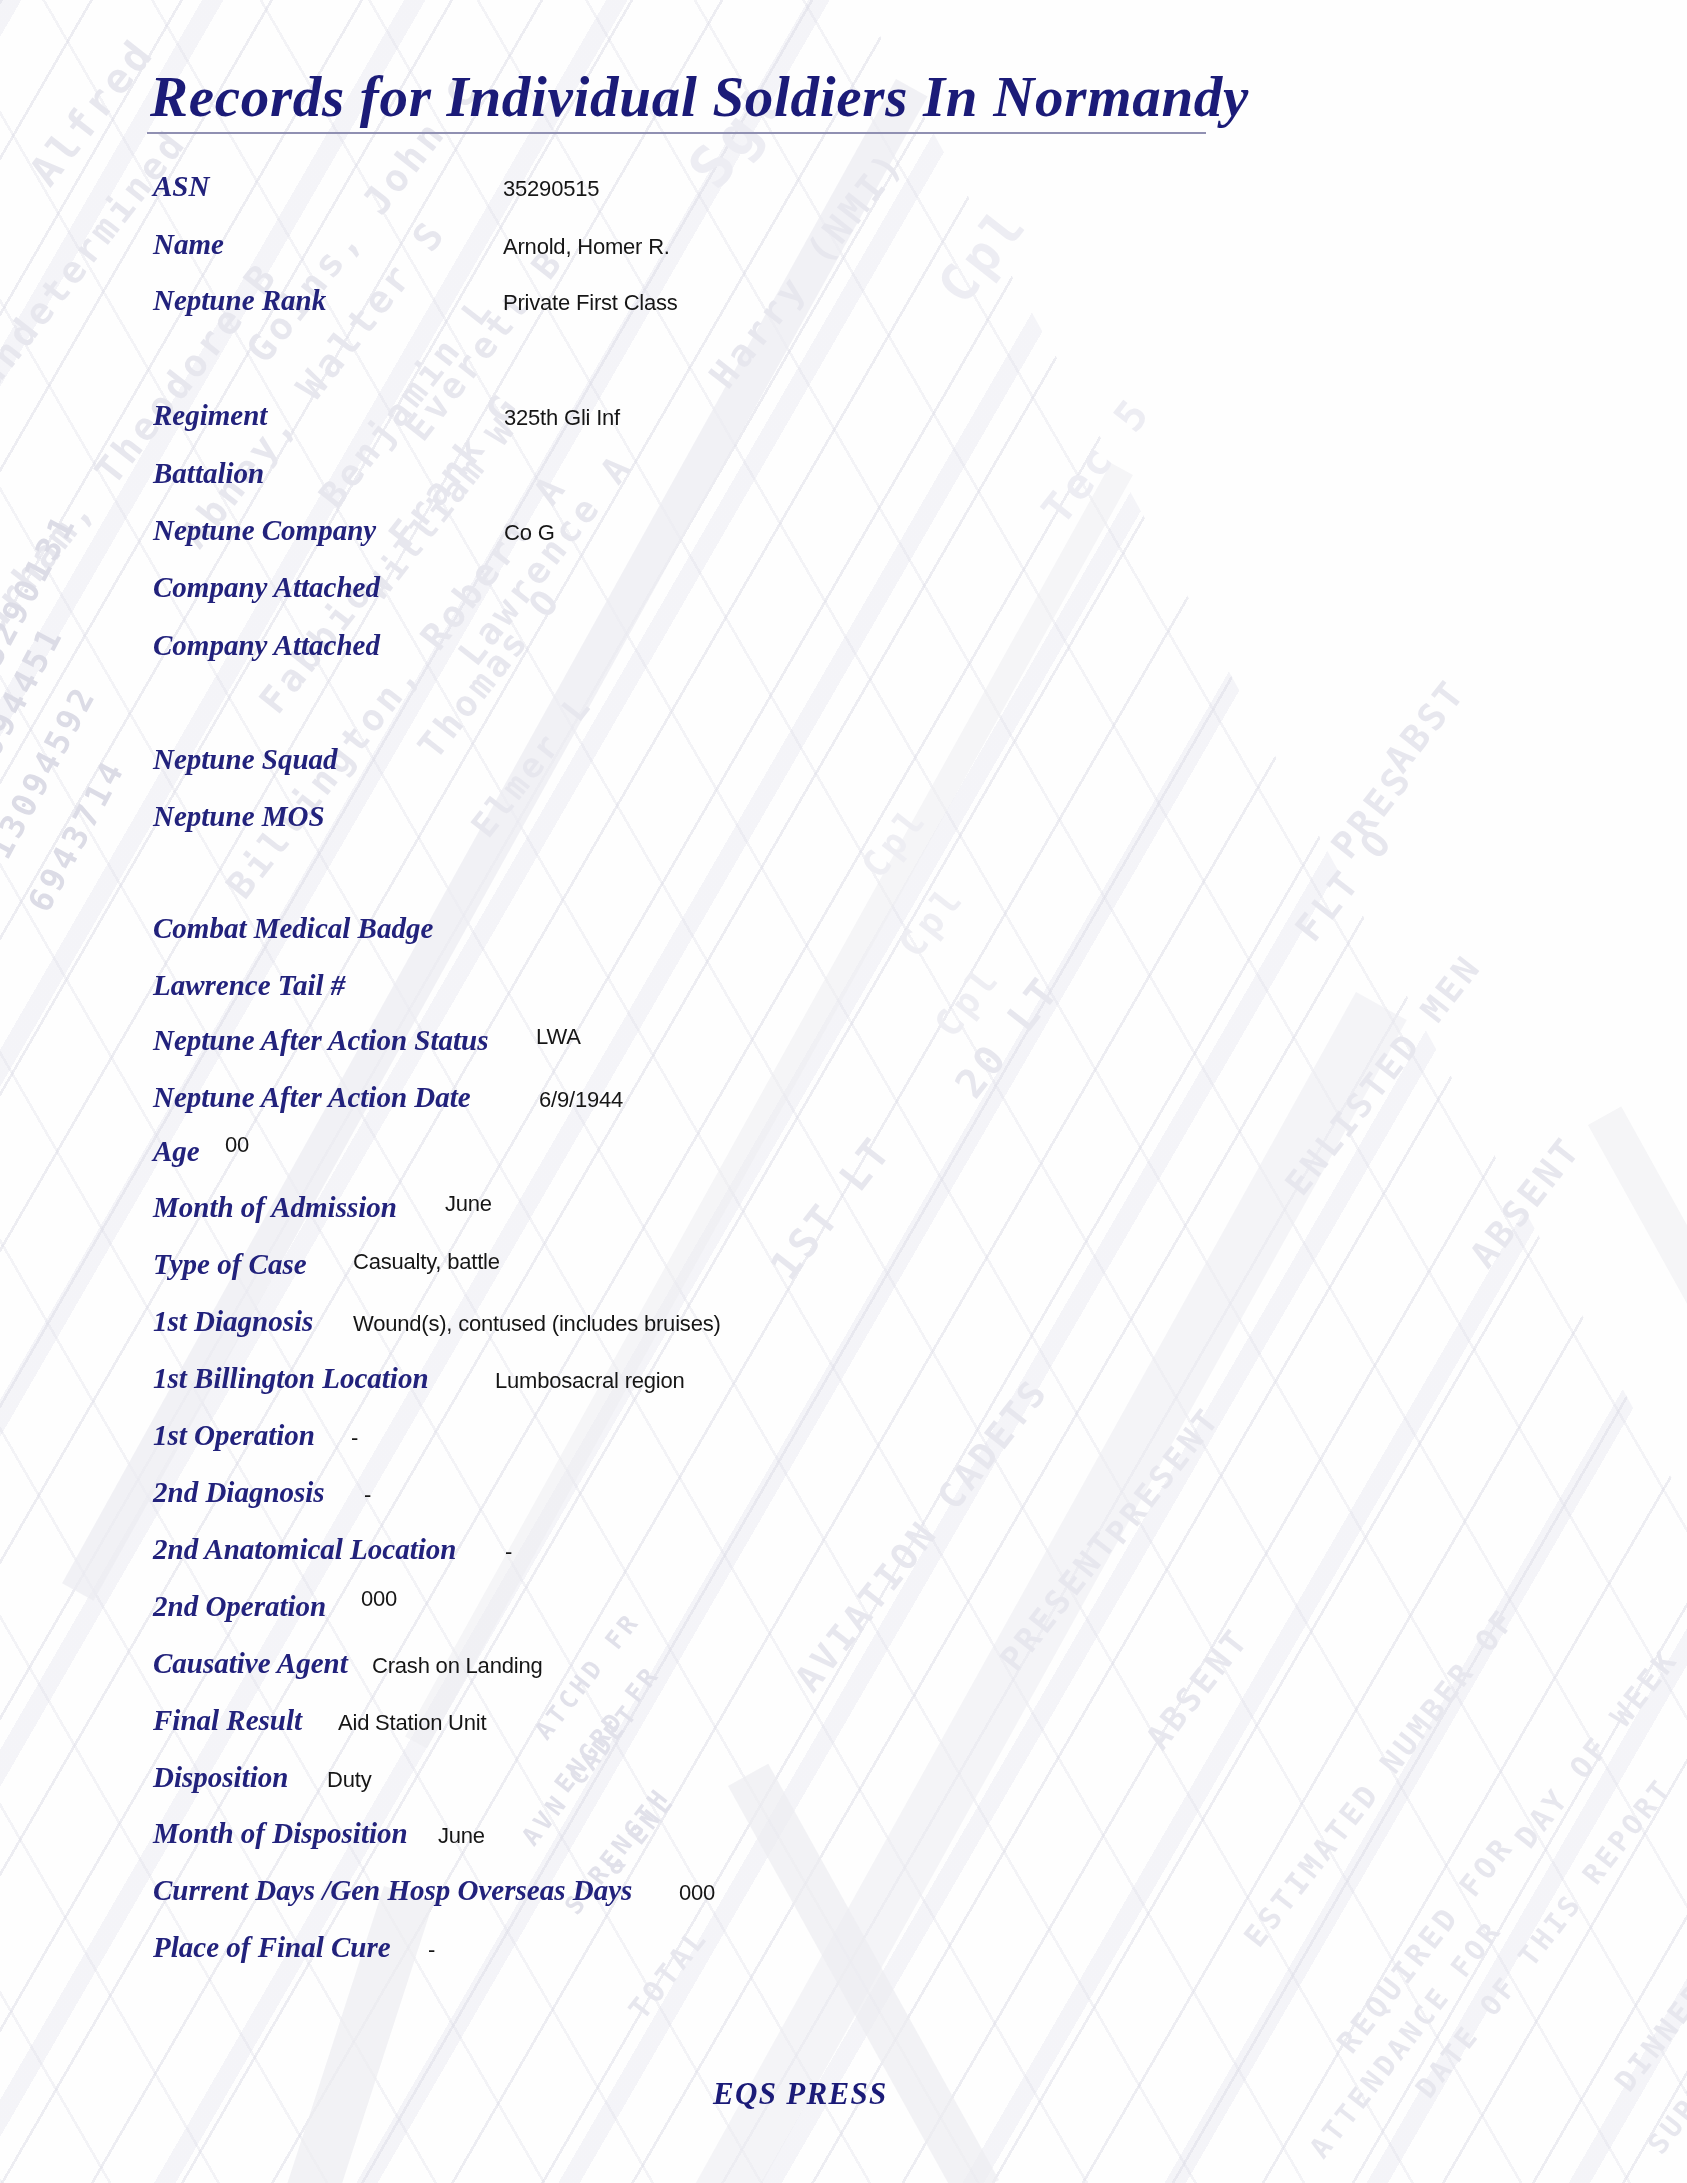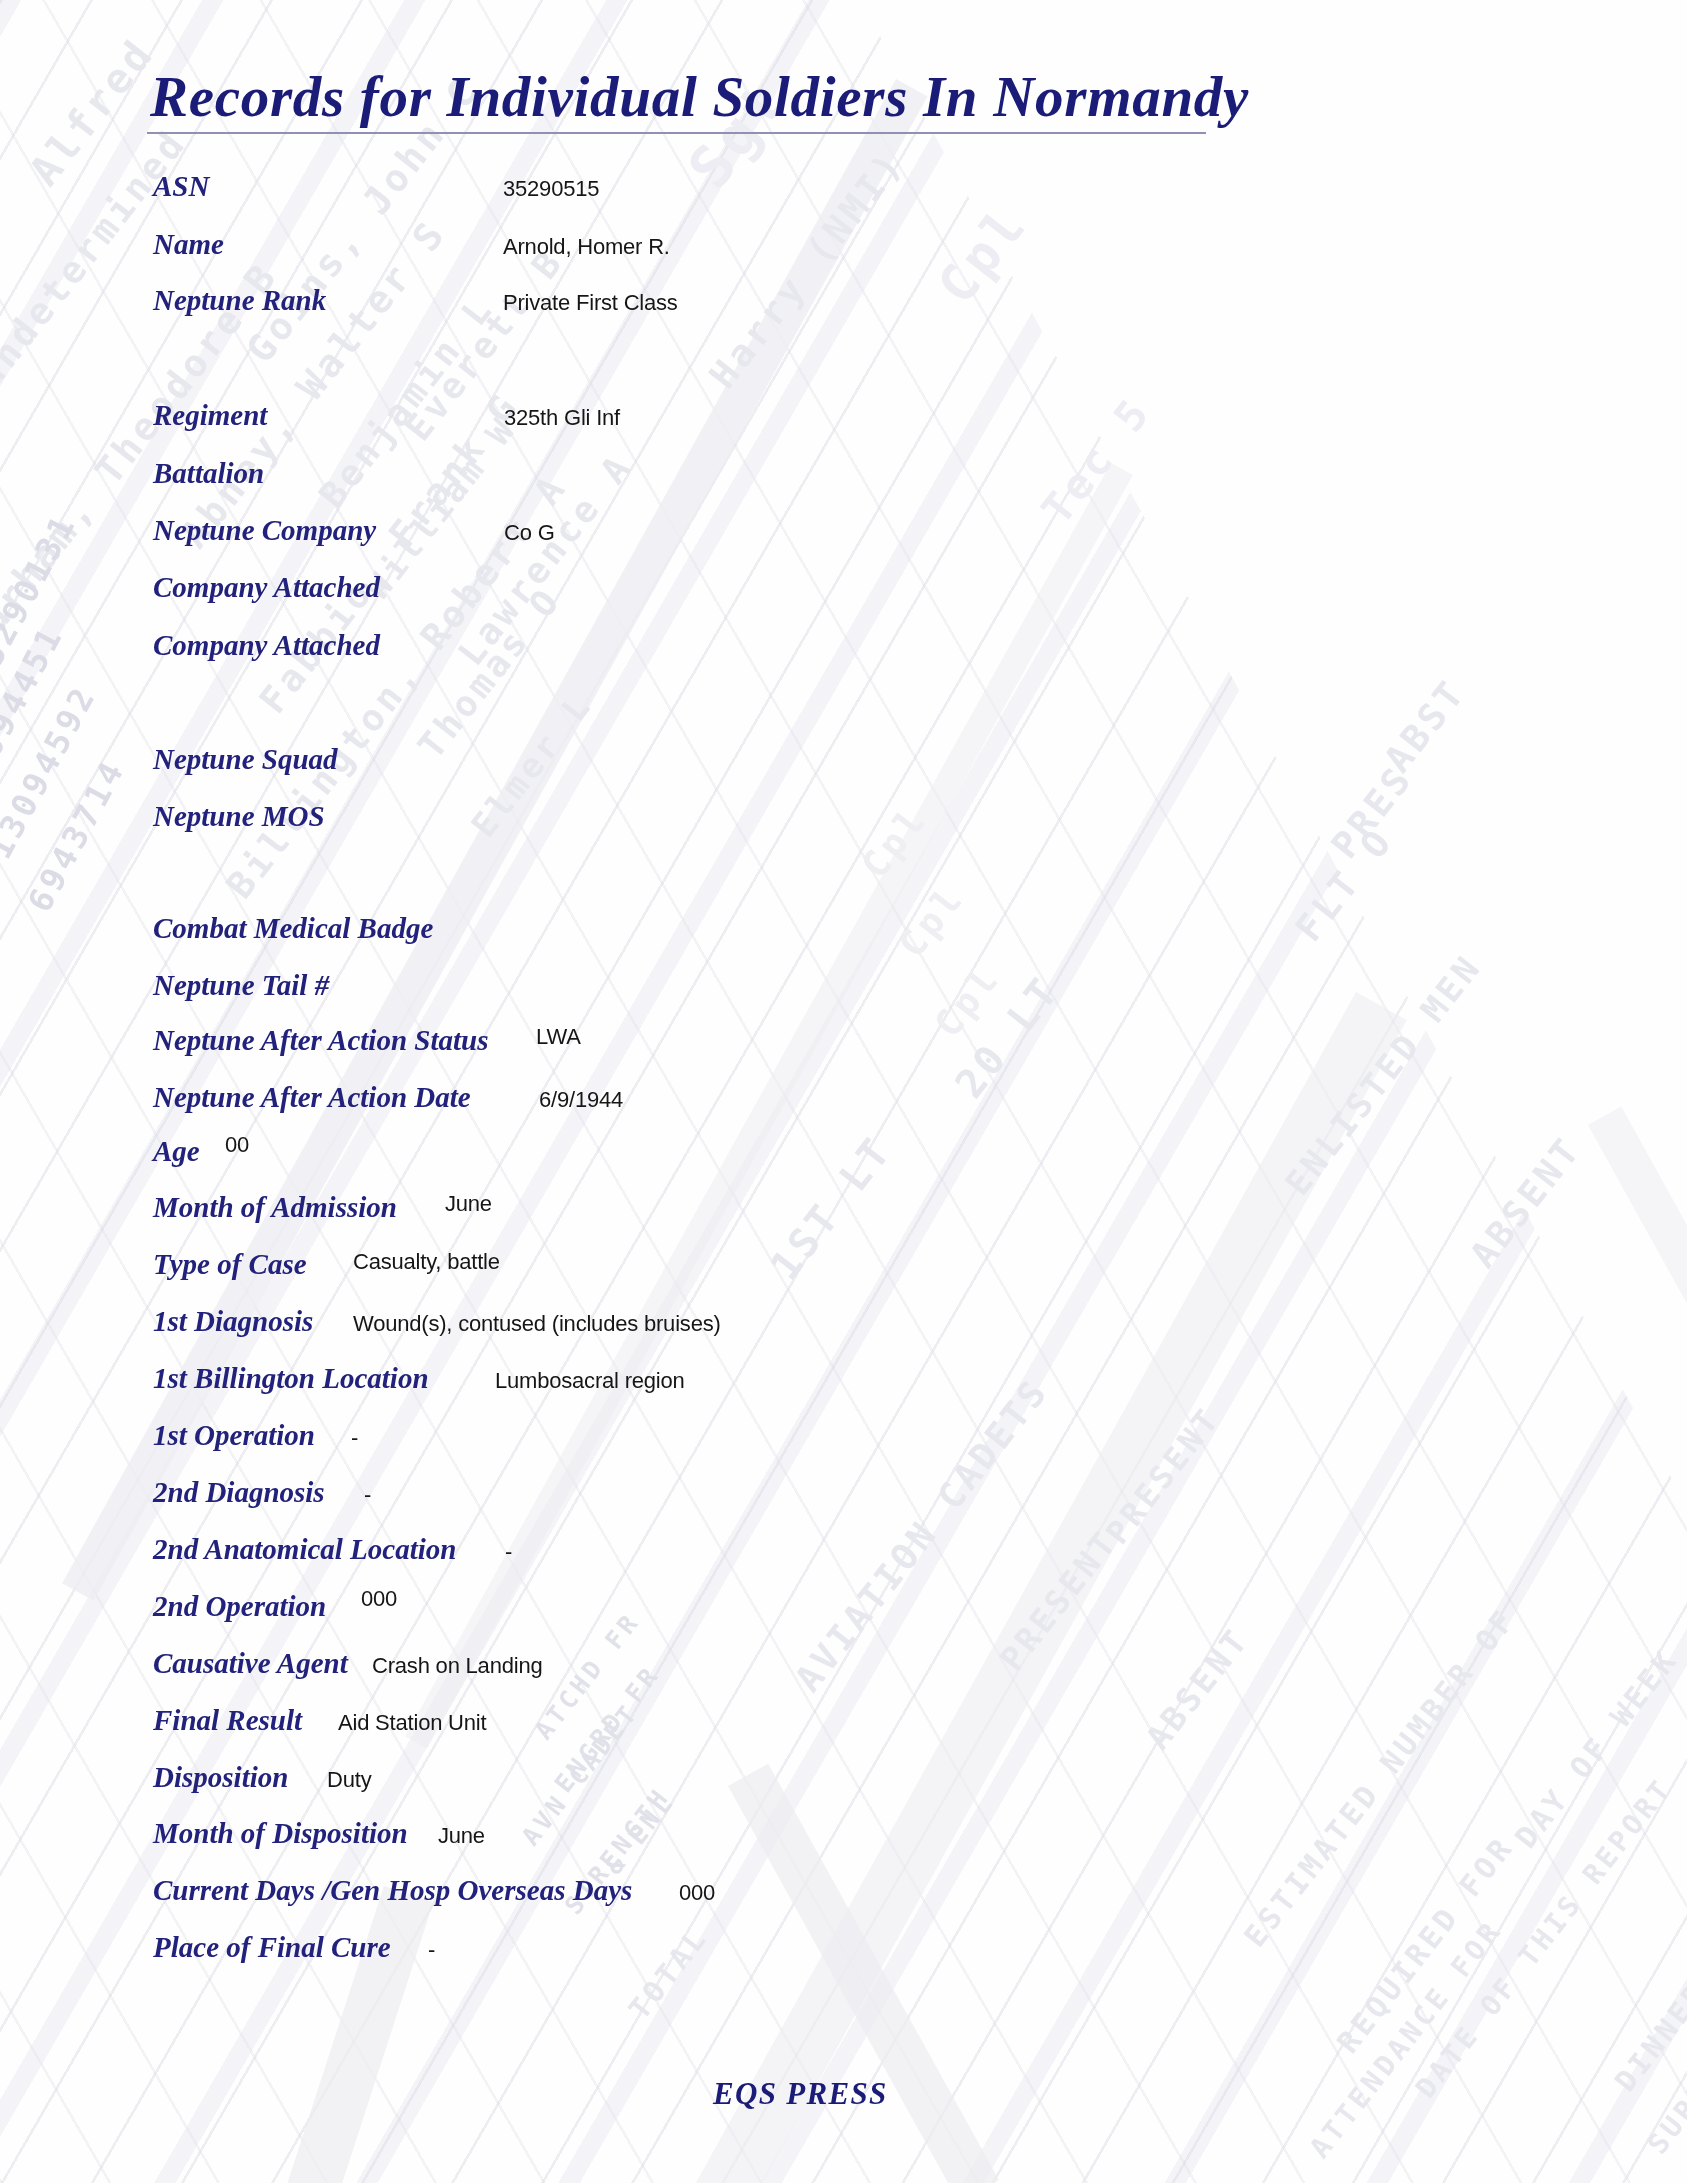--- a/index.html
+++ b/index.html
@@ -134,21 +134,21 @@
     <div class="row" style="top:743px">
         <span class="lbl">Neptune Squad</span>
       </div>
     <div class="row" style="top:800px">
         <span class="lbl">Neptune MOS</span>
       </div>
     <div class="row" style="top:912px">
         <span class="lbl">Combat Medical Badge</span>
       </div>
     <div class="row" style="top:969px">
-        <span class="lbl">Neptune Tail #</span>
+        <span class="lbl">Lawrence Tail #</span>
       </div>
     <div class="row" style="top:1024px">
         <span class="lbl">Neptune After Action Status</span>
         <span class="val" style="left:536px;top:0">LWA</span>
       </div>
     <div class="row" style="top:1081px">
         <span class="lbl">Neptune After Action Date</span>
         <span class="val" style="left:539px">6/9/1944</span>
       </div>
     <div class="row" style="top:1135px">

